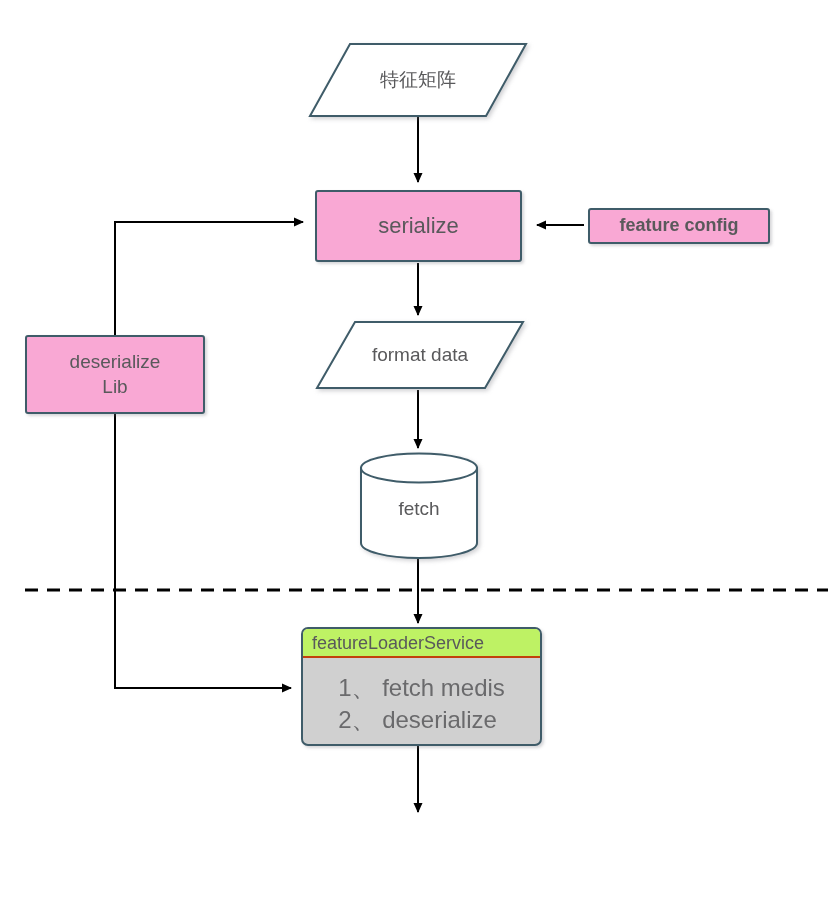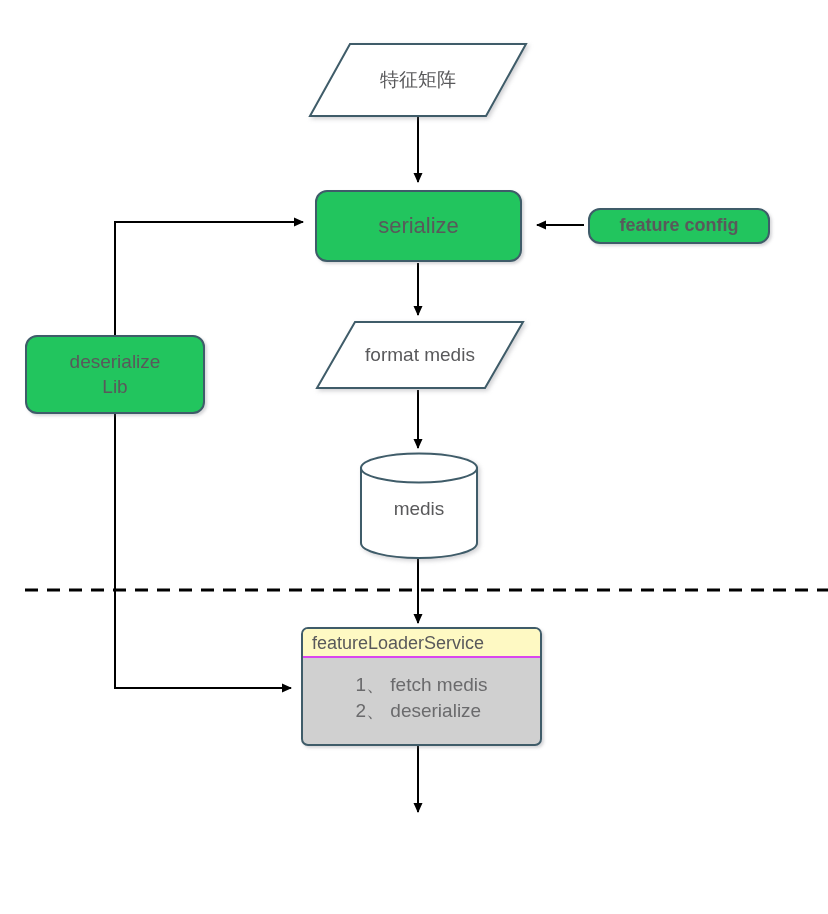--- a/index.html
+++ b/index.html
@@ -41,23 +41,23 @@
     text-align: center;
     color: #59595b;
     font-size: 19px;
     line-height: 1.28;
     white-space: pre-line;
     pointer-events: none;
   }
 
   
   .rect {
-    background: #22c55e;
+    background: #f9a8d4;
     border: 2px solid #3f5c69;
-    border-radius: 12px;
+    border-radius: 3px;
     box-shadow: 2px 2px 3px rgba(120,120,130,0.30);
   }
 
   
   .para svg, .cyl svg {
     position: absolute;
     left: 0;
     top: 0;
     overflow: visible;
   }
@@ -66,39 +66,39 @@
   .service {
     border: 2px solid #3f5c69;
     border-radius: 7px;
     background: #d0d0d0;
     box-shadow: 2px 2px 3px rgba(120,120,130,0.30);
     overflow: hidden;
   }
   .service-header {
     height: 29px;
     line-height: 29px;
-    border-bottom: 2px solid #d946ef;
+    border-bottom: 2px solid #c2410c;
     color: #59595b;
     font-size: 18px;
     padding-left: 9px;
     box-sizing: border-box;
-    background: #fef9c3;
+    background: #bef264;
   }
   .service-body {
     position: relative;
     height: calc(100% - 31px);
     display: flex;
     align-items: flex-start;
     justify-content: center;
     padding-top: 14px;
     box-sizing: border-box;
   }
   .service-body-text {
     color: #6a6a6c;
-    font-size: 19px;
+    font-size: 24px;
     line-height: 1.35;
     text-align: left;
     white-space: pre-line;
   }
   .shape-text {
     position: absolute;
     color: #59595b;
     font-size: 19px;
     line-height: 1.28;
     text-align: center;
@@ -176,31 +176,31 @@
 
   <div class="node rect" style="left:25px; top:335px; width:180px; height:79px;">
     <div class="node-label">deserialize
 Lib</div>
   </div>
 
   <div class="node para" style="left:315px; top:320px; width:210px; height:70px;">
     <svg width="210" height="70" xmlns="http://www.w3.org/2000/svg">
       <polygon points="40,2 208,2 170,68 2,68" fill="#ffffff" stroke="#3f5c69" stroke-width="2" style="filter: drop-shadow(2px 2px 2px rgba(120,120,130,0.35));"></polygon>
     </svg>
-    <div class="node-label">format medis</div>
+    <div class="node-label">format data</div>
   </div>
 
   <div class="node cyl" style="left:359px; top:452px; width:120px; height:107px;">
     <svg width="120" height="107" xmlns="http://www.w3.org/2000/svg">
       <g style="filter: drop-shadow(2px 2px 2px rgba(120,120,130,0.35));">
         <path d="M2,16 L2,91 A58,15 0 0 0 118,91 L118,16 Z" fill="#ffffff" stroke="#3f5c69" stroke-width="2"></path>
         <ellipse cx="60" cy="16" rx="58" ry="14.5" fill="#ffffff" stroke="#3f5c69" stroke-width="2"></ellipse>
       </g>
     </svg>
-    <div class="shape-text" style="left:0; top:22px; width:120px; height:70px;">medis</div>
+    <div class="shape-text" style="left:0; top:22px; width:120px; height:70px;">fetch</div>
   </div>
 
   <div class="node service" style="left:301px; top:627px; width:241px; height:119px;">
     <div class="service-header">featureLoaderService</div>
     <div class="service-body">
       <div class="service-body-text">1、 fetch medis
 2、 deserialize</div>
     </div>
   </div>
 

